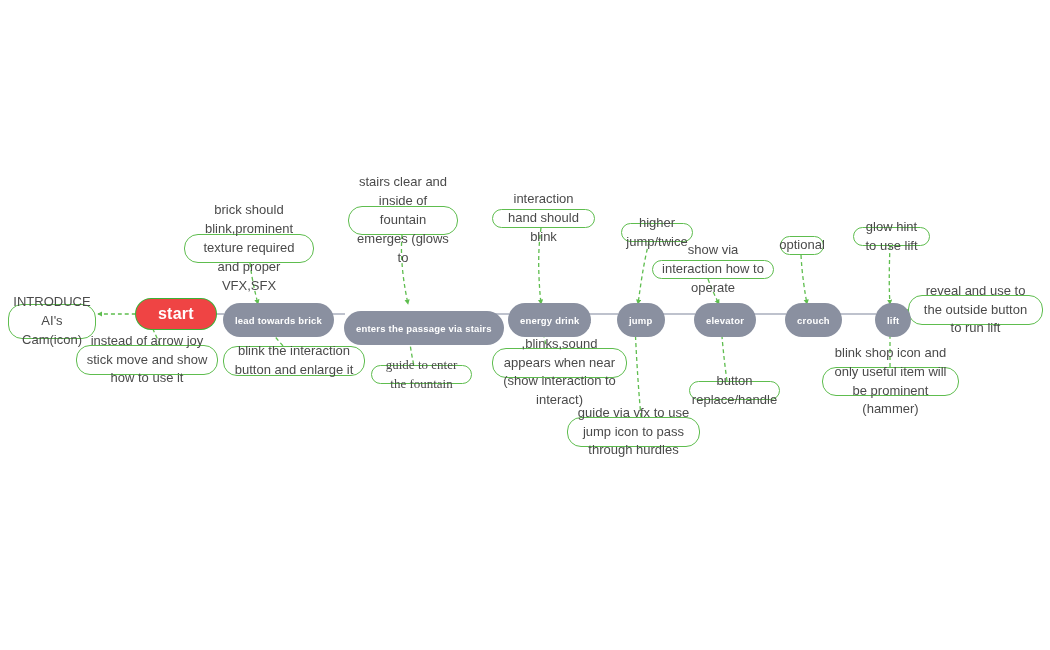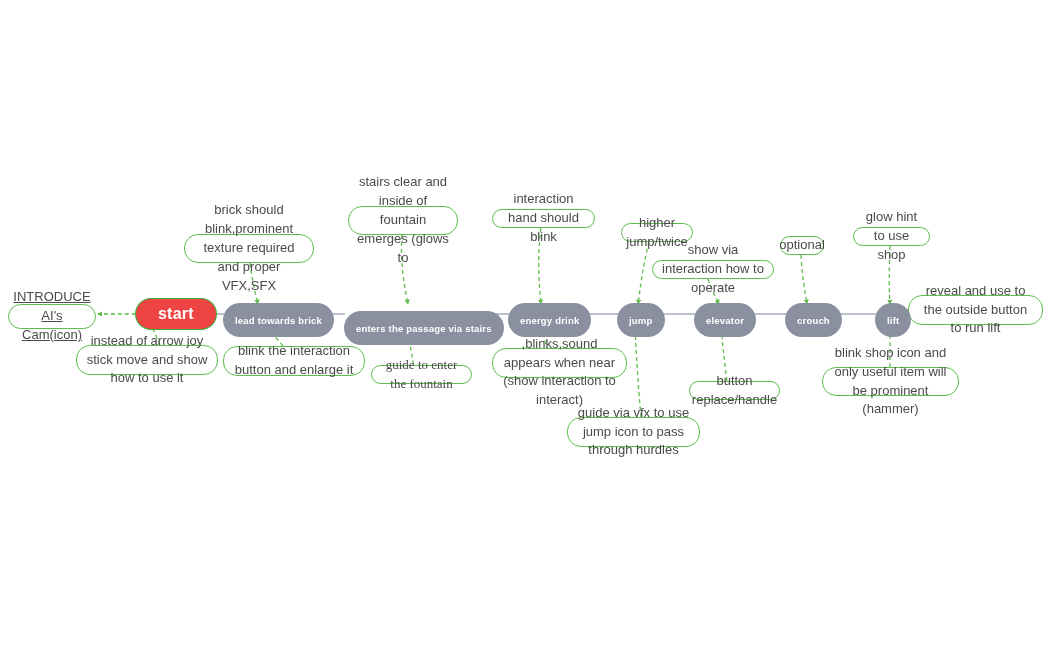--- a/index.html
+++ b/index.html
@@ -144,31 +144,31 @@
       <div class="node gray" style="left: 224px; top: 304px; min-width: 74px; height: 20px;">lead towards brick</div>
       <div class="node gray" style="left: 345px; top: 304px; min-width: 125px; height: 20px; margin-top: 8px;">enters the passage via stairs</div>
       <div class="node gray" style="left: 509px; top: 304px; min-width: 66px; height: 20px;">energy drink</div>
       <div class="node gray" style="left: 618px; top: 304px; min-width: 36px; height: 20px;">jump</div>
       <div class="node gray" style="left: 695px; top: 304px; min-width: 50px; height: 20px;">elevator</div>
       <div class="node gray" style="left: 786px; top: 304px; min-width: 46px; height: 20px;">crouch</div>
       <div class="node gray" style="left: 876px; top: 304px; min-width: 30px; height: 19px;">lift</div>
     </div>
 
   <div id="note-nodes">
-      <div class="note" style="left: 8px; top: 304px; width: 88px; height: 25px; text-decoration: underline;">INTRODUCE AI's Cam(icon)</div>
+      <div class="note" style="left: 8px; top: 304px; width: 88px; height: 35px;">INTRODUCE AI's Cam(icon)</div>
       <div class="note" style="left: 76px; top: 345px; width: 142px; height: 30px;">instead of arrow joy stick move and show how to use it</div>
       <div class="note" style="left: 184px; top: 234px; width: 130px; height: 29px;">brick should blink,prominent texture required and proper VFX,SFX</div>
       <div class="note" style="left: 223px; top: 346px; width: 142px; height: 30px;">blink the interaction button and enlarge it</div>
       <div class="note" style="left: 348px; top: 206px; width: 110px; height: 29px;">stairs clear and inside of fountain emerges (glows to</div>
       <div class="note" style="left: 371px; top: 365px; width: 101px; height: 19px; font-family: Liberation Serif, serif;">guide to enter the fountain</div>
       <div class="note" style="left: 492px; top: 209px; width: 103px; height: 19px;">interaction hand should blink</div>
       <div class="note" style="left: 492px; top: 348px; width: 135px; height: 30px;">energy bar ,blinks,sound appears when near (show interaction to interact)</div>
       <div class="note" style="left: 621px; top: 223px; width: 72px; height: 19px;">higher jump/twice</div>
       <div class="note" style="left: 567px; top: 417px; width: 133px; height: 30px;">guide via vfx to use jump icon to pass through hurdles</div>
       <div class="note" style="left: 652px; top: 260px; width: 122px; height: 19px;">show via interaction how to operate</div>
       <div class="note" style="left: 689px; top: 381px; width: 91px; height: 19px;">button replace/handle</div>
       <div class="note" style="left: 780px; top: 236px; width: 44px; height: 19px;">optional</div>
-      <div class="note" style="left: 853px; top: 227px; width: 77px; height: 19px;">glow hint to use shop</div>
+      <div class="note" style="left: 853px; top: 227px; width: 77px; height: 19px;">glow hint to use lift</div>
       <div class="note" style="left: 822px; top: 367px; width: 137px; height: 29px;">blink shop icon and only useful item will be prominent (hammer)</div>
       <div class="note" style="left: 908px; top: 295px; width: 135px; height: 30px;">reveal and use to the outside button to run lift</div>
     </div>
 
 </div>
 
 </body></html>

